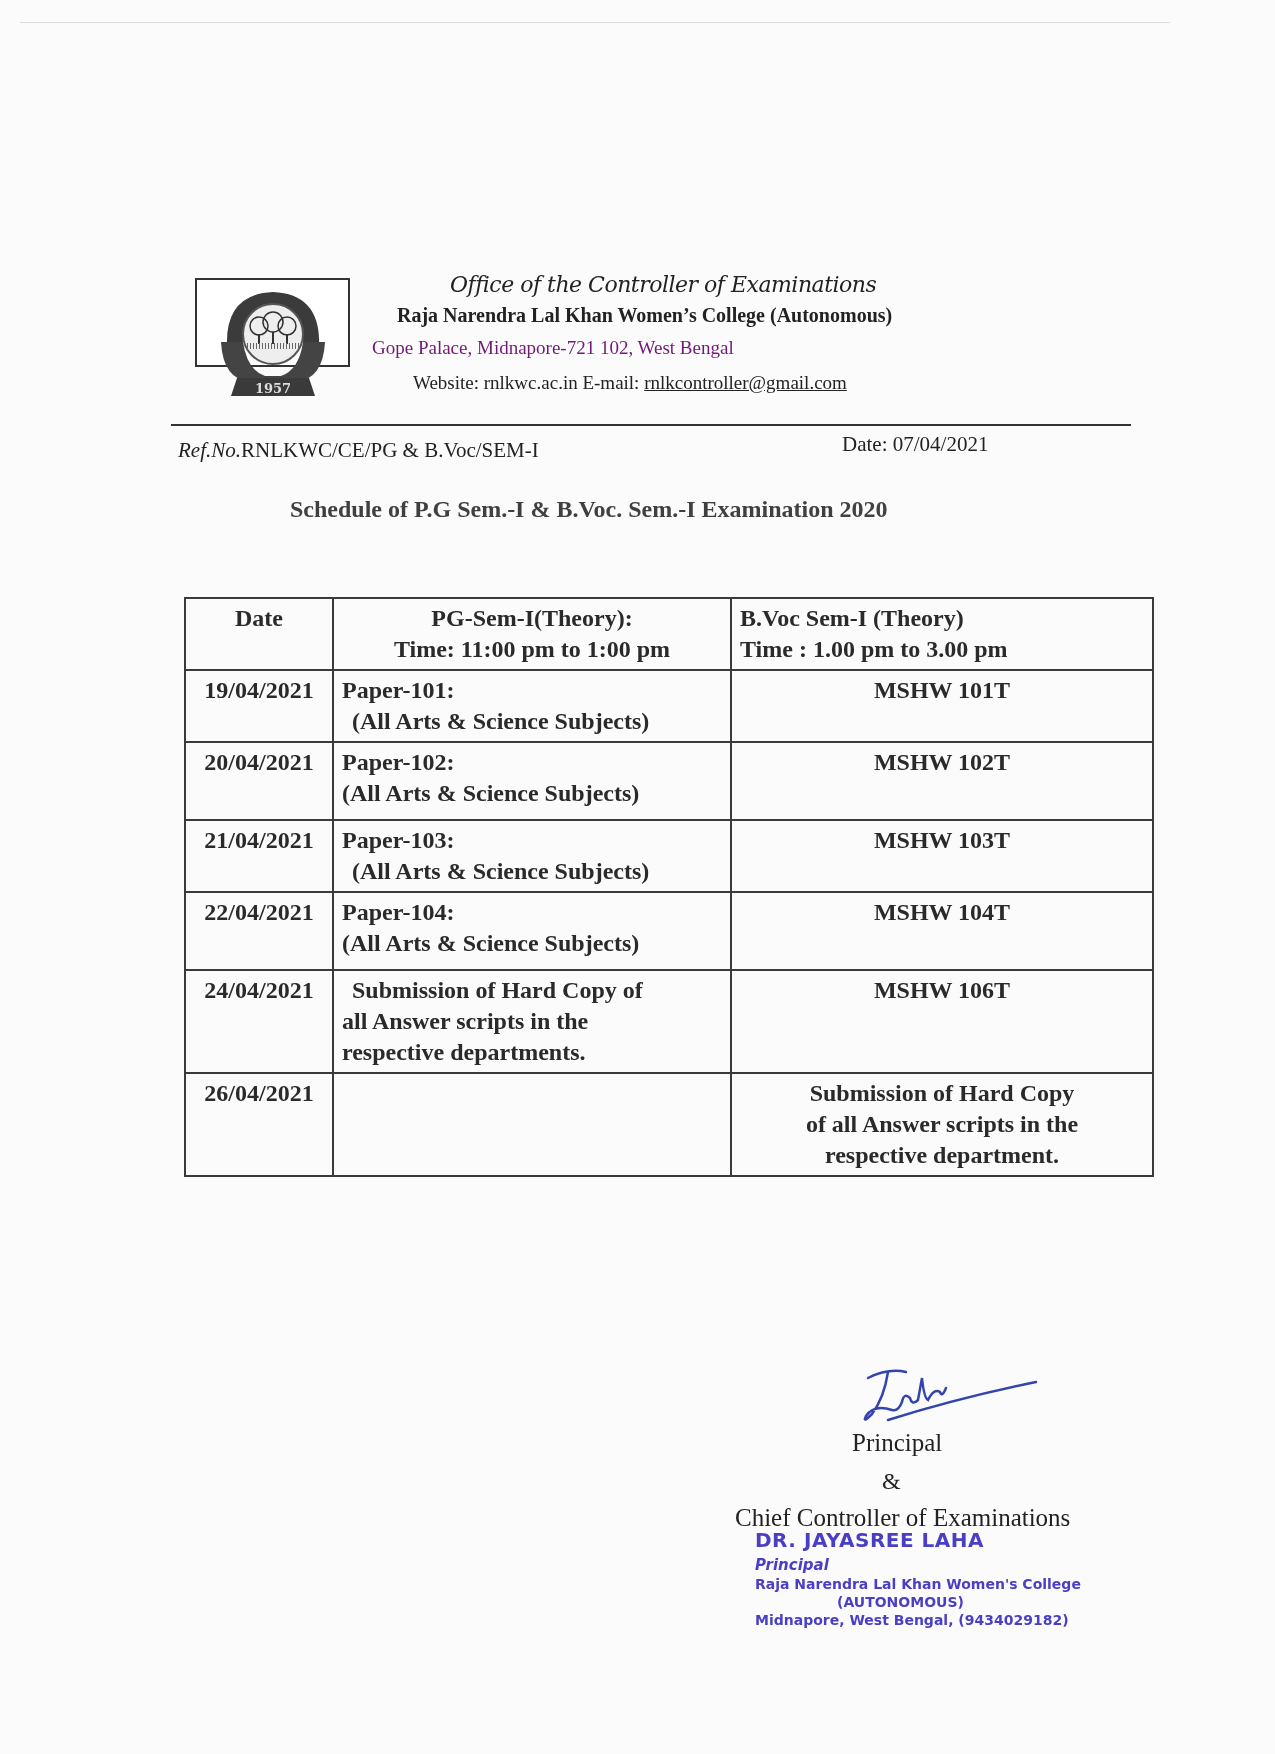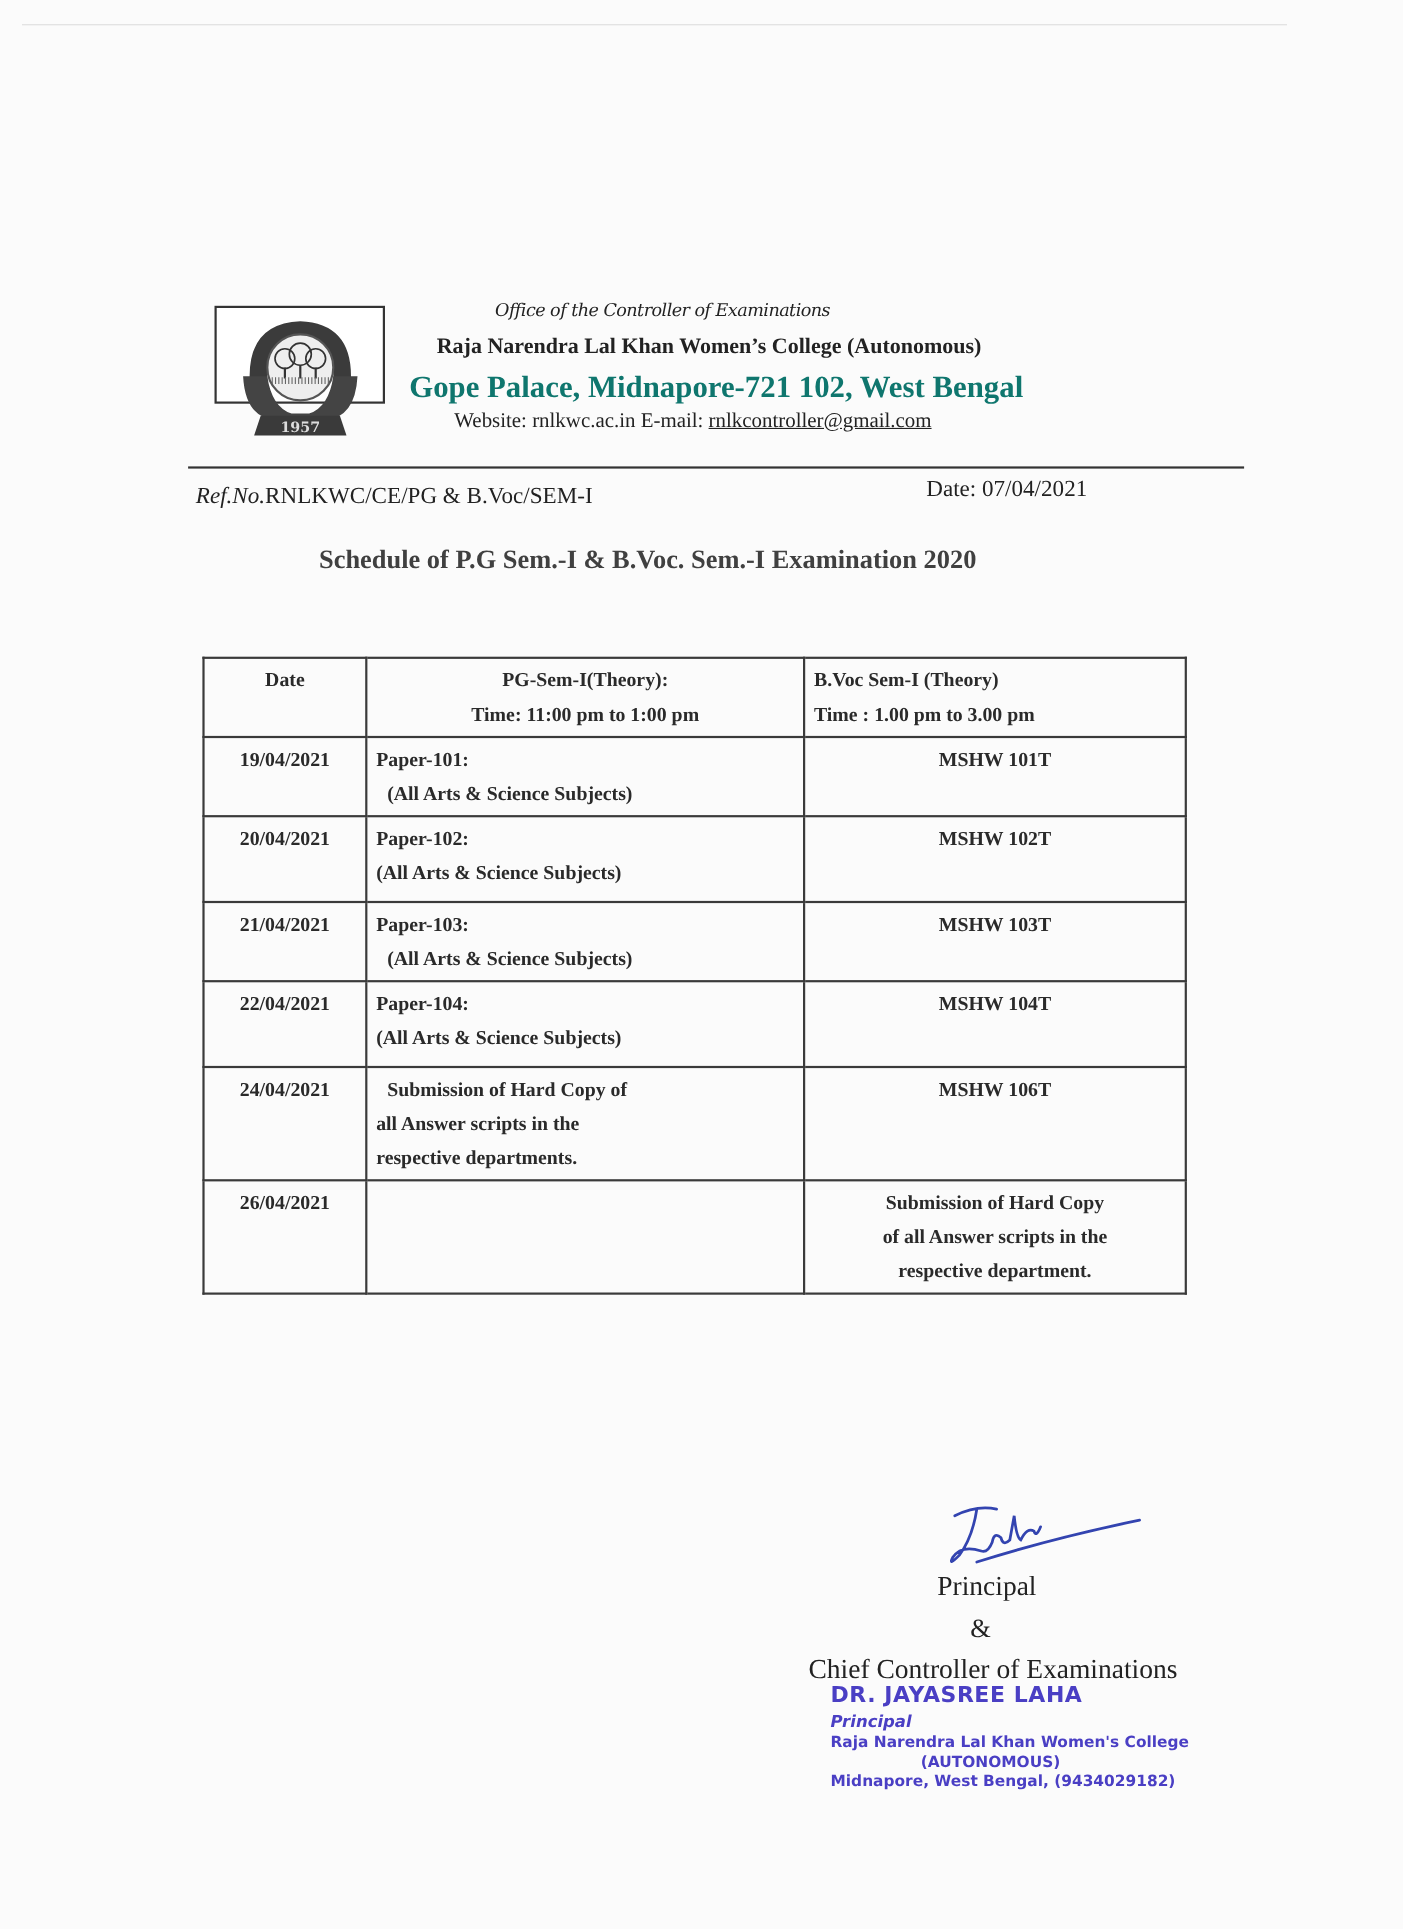--- a/index.html
+++ b/index.html
@@ -11,45 +11,45 @@
   }
   .scan-top-line { position: absolute; left: 20px; top: 22px; width: 1150px; height: 1px; background: #ddd; }
 
   
   .logo-box {
     position: absolute; left: 195px; top: 278px; width: 155px; height: 89px;
     border: 2px solid #333; box-sizing: border-box; background: #fff;
   }
   .logo-box svg { position: absolute; left: 10px; top: 4px; }
   .office-line {
-    position: absolute; left: 450px; top: 272px; font-style: italic; font-size: 16px; color: #222;
+    position: absolute; left: 450px; top: 272px; font-style: italic; font-size: 22px; color: #222;
     font-family: "DejaVu Serif", serif; letter-spacing: -0.5px;
   }
   .college-line {
     position: absolute; left: 397px; top: 304px; font-weight: bold; font-size: 20px; color: #222;
   }
   .address-line {
-    position: absolute; left: 372px; top: 337px; font-weight: bold; font-size: 28px; color: #0f766e;
+    position: absolute; left: 372px; top: 337px; font-weight: normal; font-size: 19px; color: #701a75;
   }
   .contact-line {
     position: absolute; left: 413px; top: 372px; font-size: 19px; color: #222;
   }
   .contact-line .email { text-decoration: underline; }
   .rule { position: absolute; left: 171px; top: 424px; width: 960px; height: 2px; background: #333; }
 
   .ref-line { position: absolute; left: 178px; top: 438px; font-size: 21px; color: #222; }
   .ref-line .ref-prefix { font-style: italic; }
   .date-line { position: absolute; left: 842px; top: 432px; font-size: 21px; color: #222; }
 
   .title { position: absolute; left: 290px; top: 496px; font-weight: bold; font-size: 24px; color: #404040; }
 
   
   table.schedule {
-    position: absolute; left: 184px; top: 597px; width: 895px;
-    border-collapse: collapse; font-weight: bold; font-size: 18px; color: #2a2a2a;
+    position: absolute; left: 184px; top: 597px; width: 970px;
+    border-collapse: collapse; font-weight: bold; font-size: 24px; color: #2a2a2a;
   }
   table.schedule td, table.schedule th {
     border: 2px solid #3a3a3a; vertical-align: top; padding: 4px 8px; line-height: 31px;
   }
   th { font-weight: bold; }
   .c-date { width: 130px; text-align: center; }
   .c-pg { width: 380px; margin-left: 46px; }
   .c-bvoc { text-align: center; }
   .hdr-pg { text-align: center; font-weight: bold; }
   .hdr-bvoc { text-align: left; font-weight: bold; }

